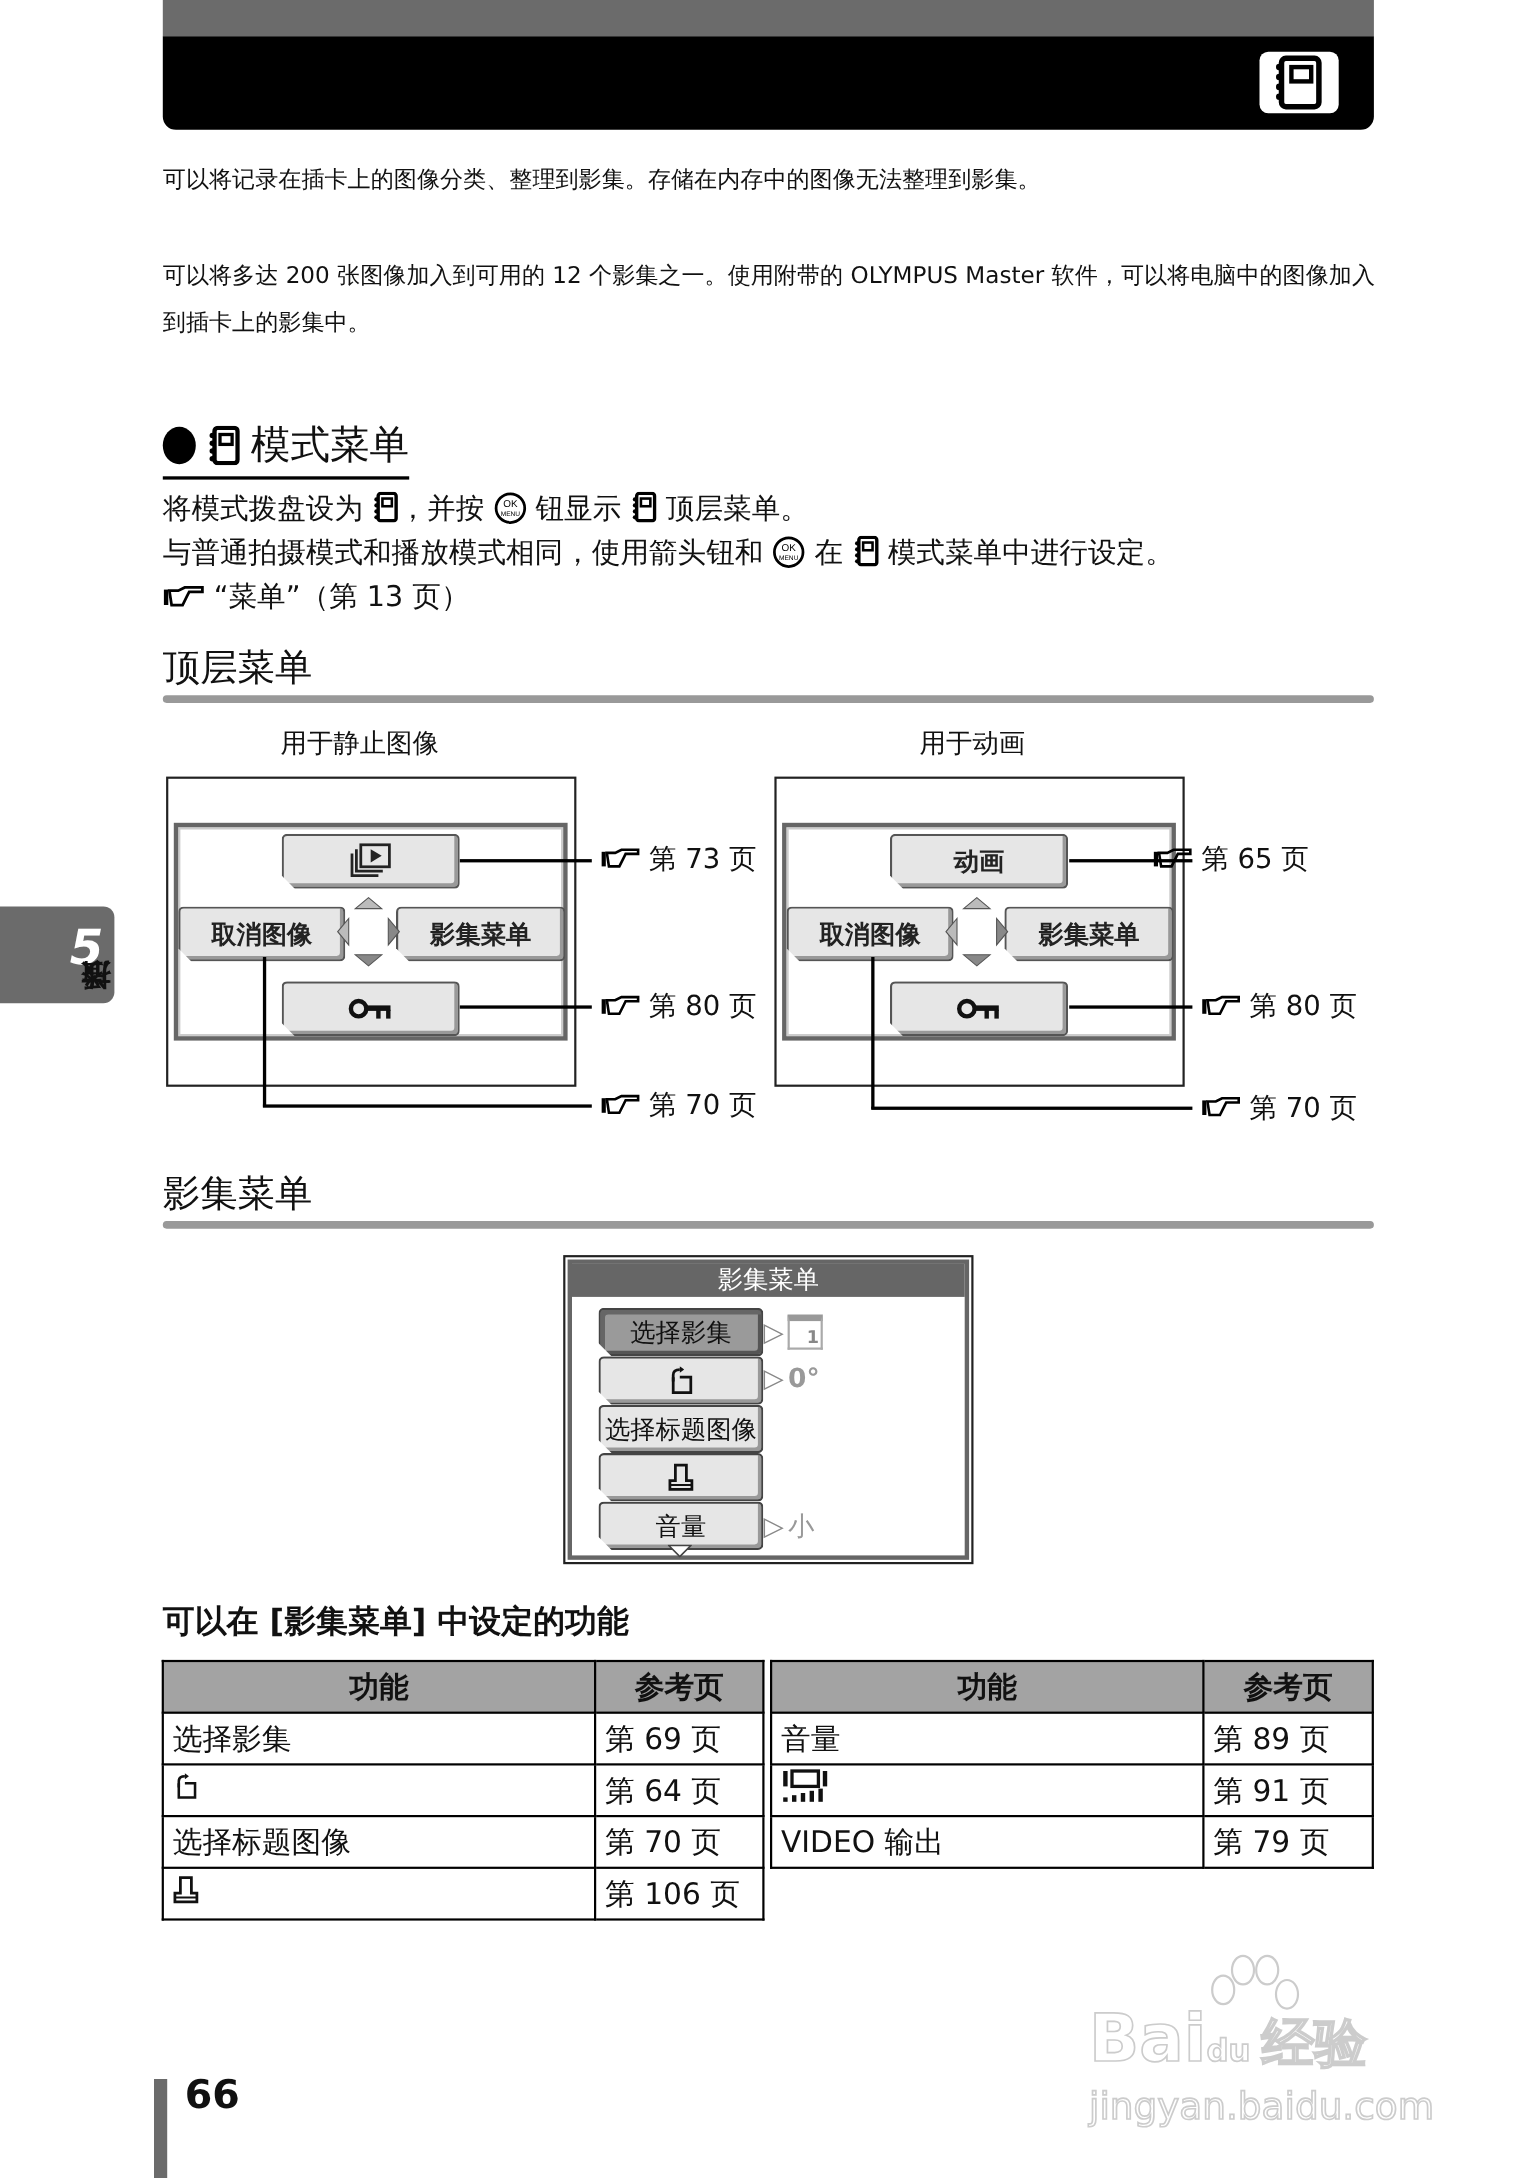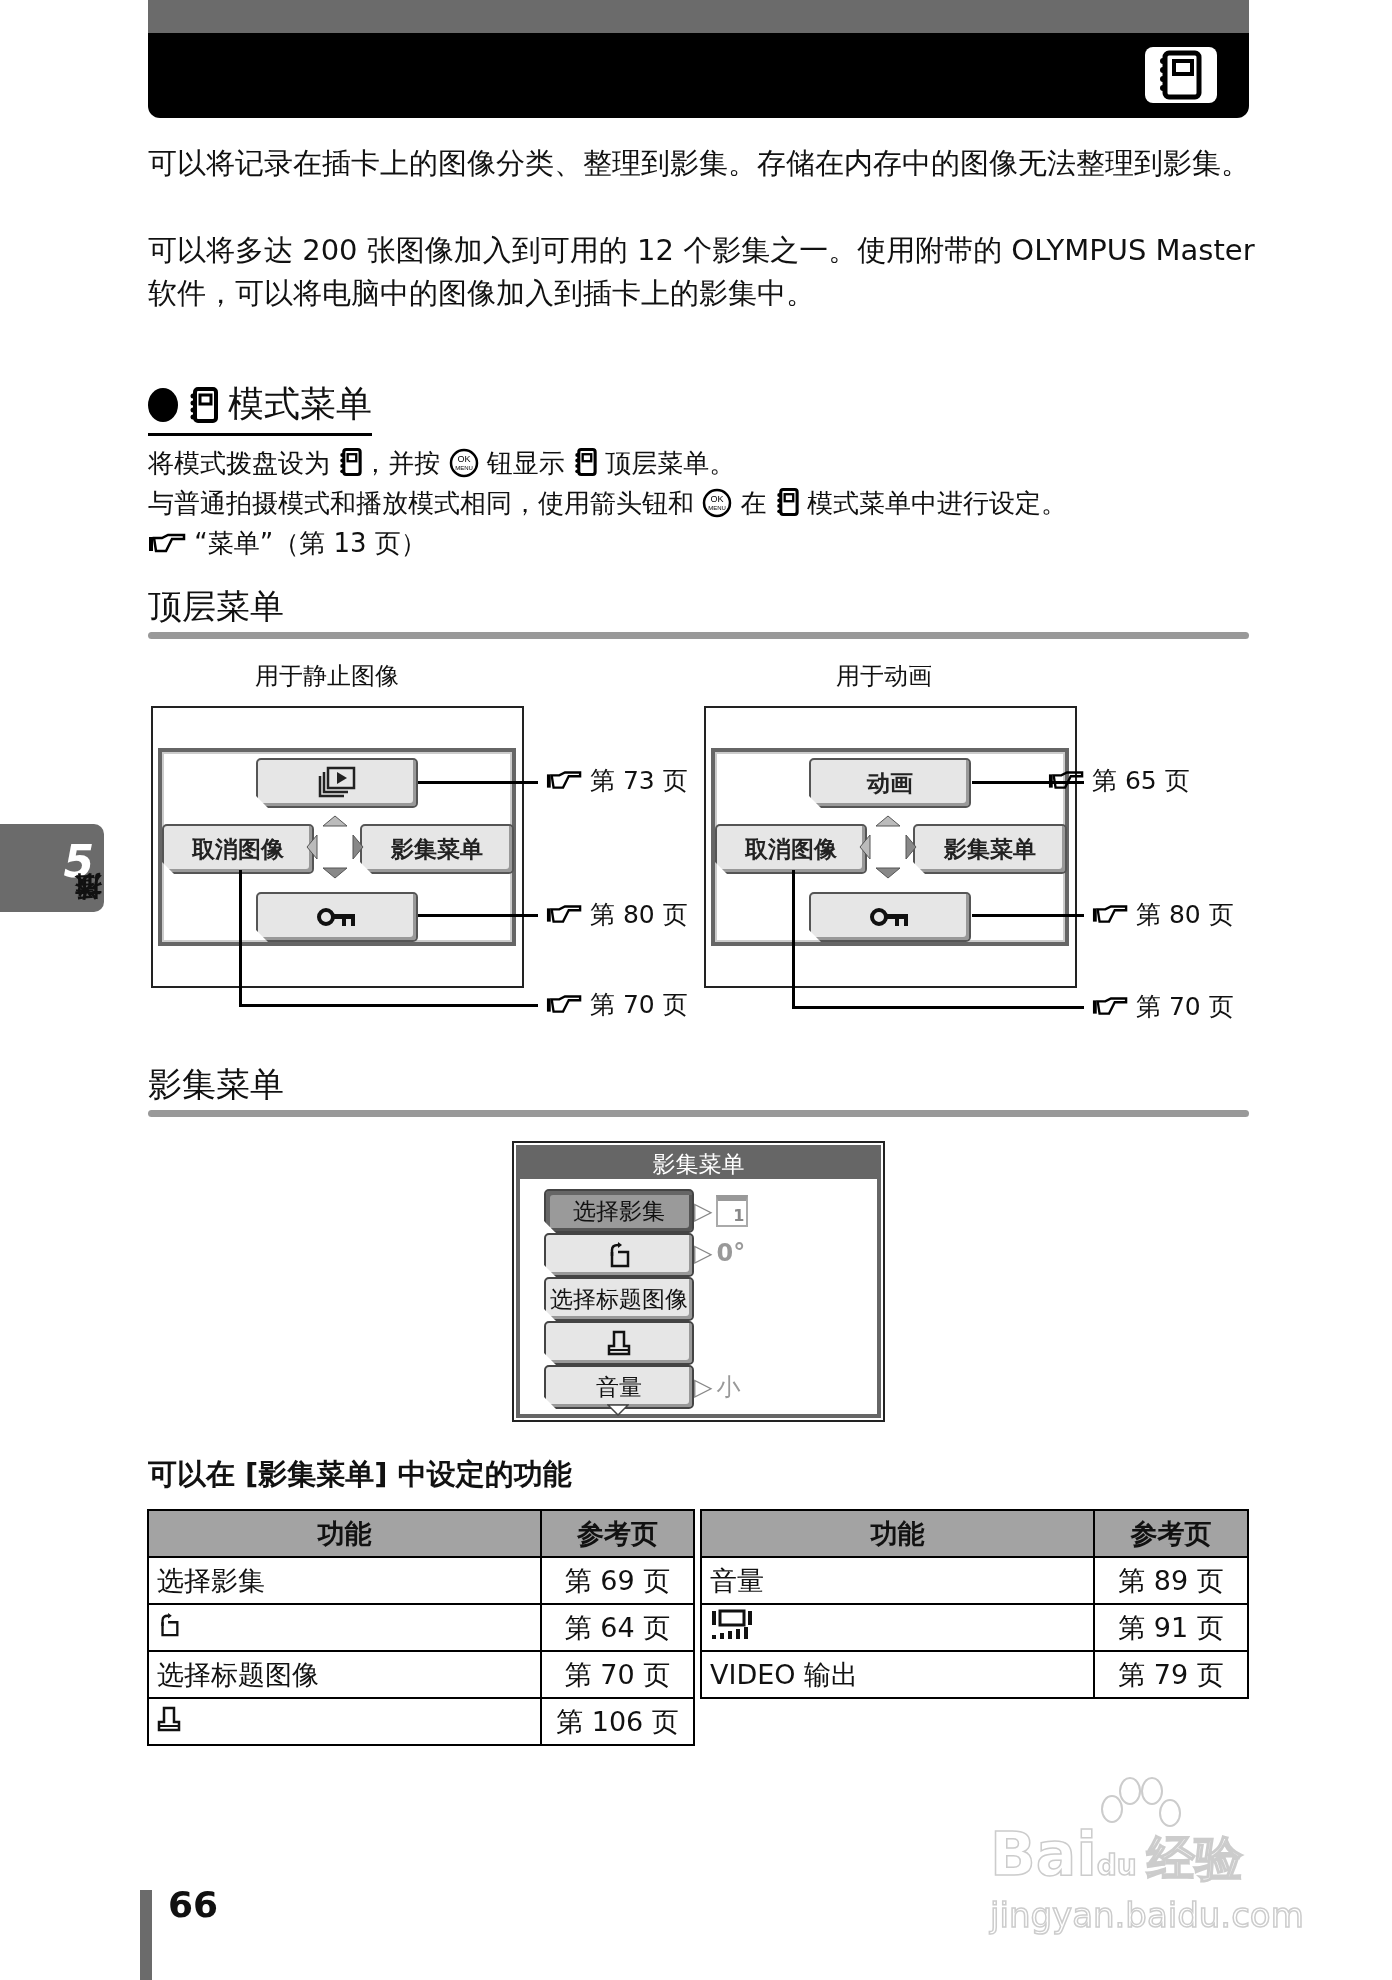--- a/index.html
+++ b/index.html
@@ -3,21 +3,21 @@
 <meta charset="utf-8">
 <style>
   html, body { margin:0; padding:0; }
   body { width:1392px; height:1980px; position:relative; background:#fff; overflow:hidden;
          font-family:"DejaVu Sans","Liberation Sans",sans-serif; color:#111; }
   .abs { position:absolute; }
   .topbar { left:148px; top:0; width:1101px; height:33px; background:#6b6b6b; }
   .titlebar { left:148px; top:33px; width:1101px; height:85px; background:#000; border-radius:0 0 12px 12px; }
   .title { left:20px; top:10px; font-size:54px; color:#fff; font-weight:bold; letter-spacing:2px; line-height:64px; }
   .album-badge { right:32px; top:14px; width:72px; height:56px; background:#fff; border-radius:8px; }
-  .body-text { font-size:29px; line-height:43px; left:148px; width:1110px; }
+  .body-text { font-size:21px; line-height:43px; left:148px; width:1110px; }
   .h-sec { font-size:36px; left:148px; }
   .h-sec .u { border-bottom:3px solid #000; padding-bottom:4px; display:inline-flex; align-items:center; gap:10px; }
   .dot { display:inline-block; width:30px; height:34px; background:#000; border-radius:50%; }
   .inst { font-size:26px; line-height:40px; left:148px; width:1120px; }
   .sub-h { font-size:34px; left:148px; }
   .rule { left:148px; width:1101px; height:7px; background:#999; border-radius:4px; }
   .dia-cap { font-size:24px; }
   .frame { border:2.5px solid #222; background:#fff; }
   .screen { border:4px solid #666; box-shadow: inset 0 0 0 2px #ccc; background:#fff; }
   .btn { background:#e6e6e6; border:2px solid #555; border-radius:5px; font-size:23px; display:flex; align-items:center; justify-content:center; font-weight:bold; color:#222;
@@ -29,21 +29,21 @@
   .cam-inner { border:4px solid #666; background:#fff; }
   .cam-title { background:#666; color:#fff; font-size:23px; text-align:center; line-height:30px; }
   .cam-item { background:#e6e6e6; border:2px solid #444; border-radius:5px; font-size:23px; display:flex; align-items:center; justify-content:center; color:#111;
               clip-path: polygon(0 0,100% 0,100% 100%,12px 100%,0 calc(100% - 12px)); box-shadow: inset -3px -3px 0 #999; }
   .cam-item.sel { background:#9a9a9a; box-shadow: inset 4px 4px 0 #666, inset -3px -3px 0 #555; }
   .cam-val { font-size:24px; color:#999; font-weight:bold; display:flex; align-items:center; gap:4px; }
   .tbl-h { font-size:29px; left:148px; font-weight:bold; }
   table { border-collapse:collapse; position:absolute; font-size:27px; }
   td, th { border:2.5px solid #000; height:45px; padding:0 8px; }
   th { background:#a3a3a3; font-weight:bold; text-align:center; }
-  td.pg { text-align:center; white-space:nowrap; }
+  td.pg { text-align:left; white-space:nowrap; }
   .side-tab { left:0; top:824px; width:104px; height:88px; background:#6b6b6b; border-radius:0 10px 10px 0; }
   .side-num { right:10px; top:12px; color:#fff; font-size:44px; font-weight:bold; font-style:italic; }
   .side-label { left:70px; top:922px; font-size:27px; font-weight:bold; writing-mode:vertical-rl; transform:rotate(180deg); }
   .page-bar { left:140px; top:1890px; width:12px; height:90px; background:#6b6b6b; }
   .page-num { left:168px; top:1884px; font-size:36px; font-weight:bold; }
   .wm { color:#fff; -webkit-text-stroke:1.5px #ccc; font-weight:bold; }
 </style>
 </head>
 <body>
 

